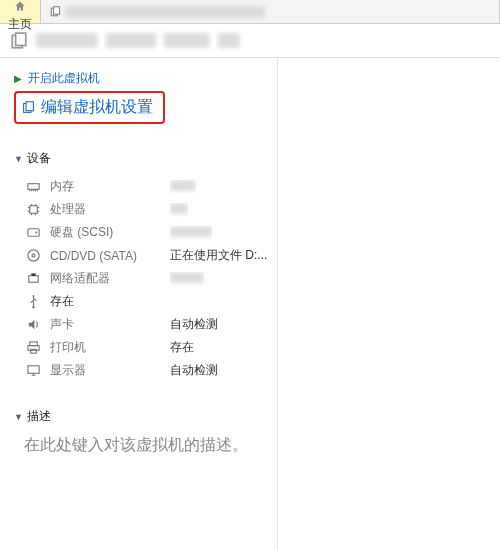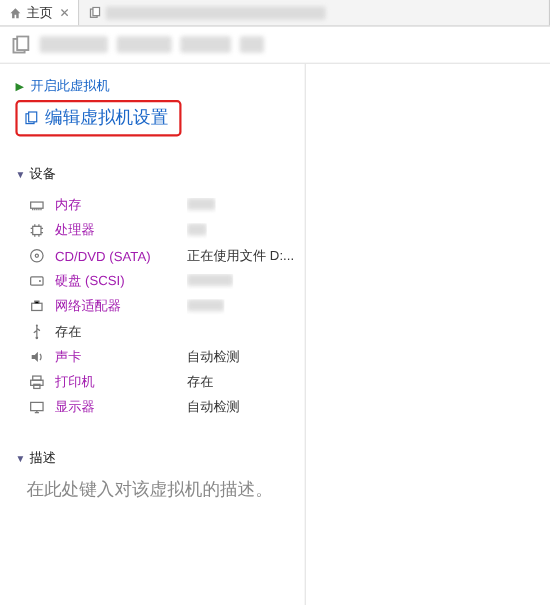--- a/index.html
+++ b/index.html
@@ -23,21 +23,21 @@
   .tab {
     display: flex;
     align-items: center;
     gap: 4px;
     padding: 0 8px;
     border-right: 1px solid #ccc;
     background: #f4f4f4;
     cursor: pointer;
     font-size: 12px;
   }
-  .tab.active { background: #ffffff; }
+  .tab.active { background: #fef9c3; flex-direction: column; }
   .tab .close { color: #888; font-size: 11px; margin-left: 2px; }
   .tab2 { flex: 1; position: relative; }
   .blurbox {
     background: #d9d9d9;
     border-radius: 2px;
     filter: blur(2px);
     opacity: .9;
   }
   .titlebar {
     display: flex;
@@ -106,21 +106,21 @@
     gap: 8px;
     padding: 3px 0 3px 10px;
     font-size: 12px;
   }
   .devrow .icon {
     width: 18px;
     display: flex;
     justify-content: center;
     color: #777;
   }
-  .devrow .name { width: 112px; color: #a21caf; }
+  .devrow .name { width: 112px; color: #737373; }
   .devrow .val  { color: #333; white-space: nowrap; overflow: hidden; text-overflow: ellipsis; max-width: 108px; }
   .desc-hint {
     color: #888;
     font-size: 16px;
     padding: 2px 0 0 10px;
   }
   svg { display: block; }
 </style>
 </head>
 <body>
@@ -202,36 +202,36 @@
                 <rect x="4" y="4" width="8" height="8" fill="none" stroke="#777" stroke-width="1.2"></rect>
                 <path stroke="#777" stroke-width="1.2" d="M6 2v2M10 2v2M6 12v2M10 12v2M2 6h2M2 10h2M12 6h2M12 10h2"></path>
               </svg>
             </span>
             <span class="name">处理器</span>
             <span class="val"><span class="blurbox" style="display: inline-block; height: 11px; width: 18px;"></span></span>
           </div>
           <div class="devrow">
             <span class="icon">
               <svg width="15" height="15" viewBox="0 0 16 16">
+                <rect x="2" y="4" width="12" height="8" rx="1" fill="none" stroke="#777" stroke-width="1.2"></rect>
+                <circle cx="11" cy="8" r="1" fill="#777"></circle>
+              </svg>
+            </span>
+            <span class="name">硬盘 (SCSI)</span>
+            <span class="val"><span class="blurbox" style="display: inline-block; height: 11px; width: 42px;"></span></span>
+          </div>
+          <div class="devrow">
+            <span class="icon">
+              <svg width="15" height="15" viewBox="0 0 16 16">
                 <circle cx="8" cy="8" r="6" fill="none" stroke="#777" stroke-width="1.2"></circle>
                 <circle cx="8" cy="8" r="1.5" fill="none" stroke="#777" stroke-width="1.2"></circle>
               </svg>
             </span>
             <span class="name">CD/DVD (SATA)</span>
             <span class="val">正在使用文件 D:...</span>
-          </div>
-          <div class="devrow">
-            <span class="icon">
-              <svg width="15" height="15" viewBox="0 0 16 16">
-                <rect x="2" y="4" width="12" height="8" rx="1" fill="none" stroke="#777" stroke-width="1.2"></rect>
-                <circle cx="11" cy="8" r="1" fill="#777"></circle>
-              </svg>
-            </span>
-            <span class="name">硬盘 (SCSI)</span>
-            <span class="val"><span class="blurbox" style="display: inline-block; height: 11px; width: 42px;"></span></span>
           </div>
           <div class="devrow">
             <span class="icon">
               <svg width="15" height="15" viewBox="0 0 16 16">
                 <rect x="3" y="5" width="10" height="7" fill="none" stroke="#777" stroke-width="1.2"></rect>
                 <path stroke="#777" stroke-width="1.2" d="M6 5V3h4v2"></path>
               </svg>
             </span>
             <span class="name">网络适配器</span>
             <span class="val"><span class="blurbox" style="display: inline-block; height: 11px; width: 34px;"></span></span>

